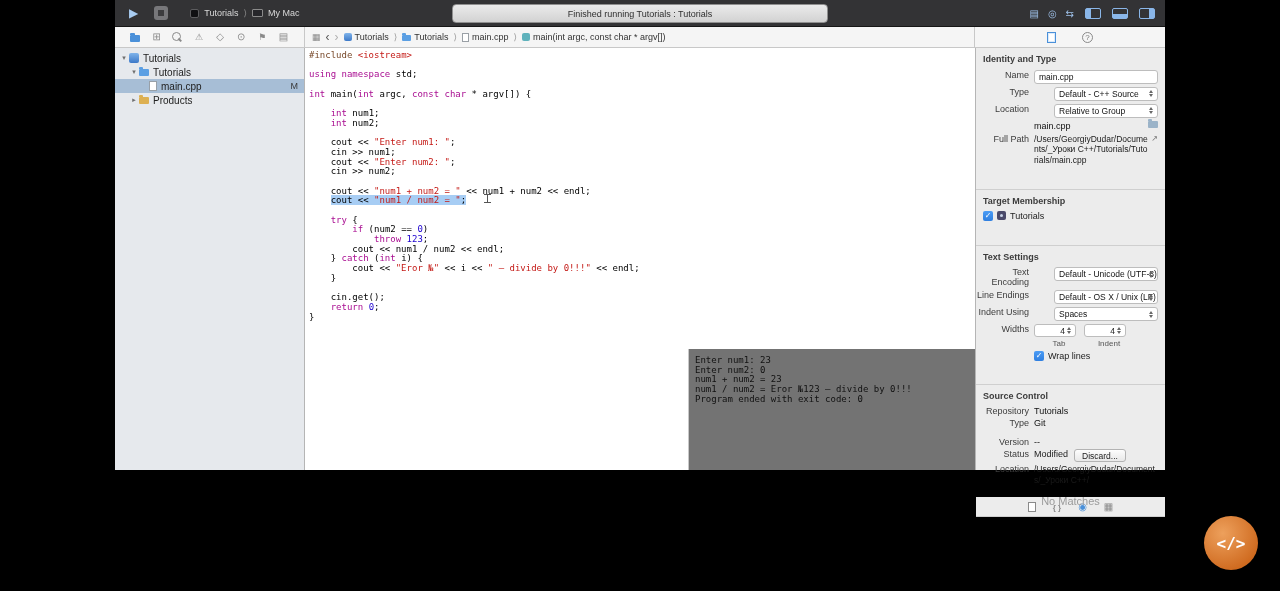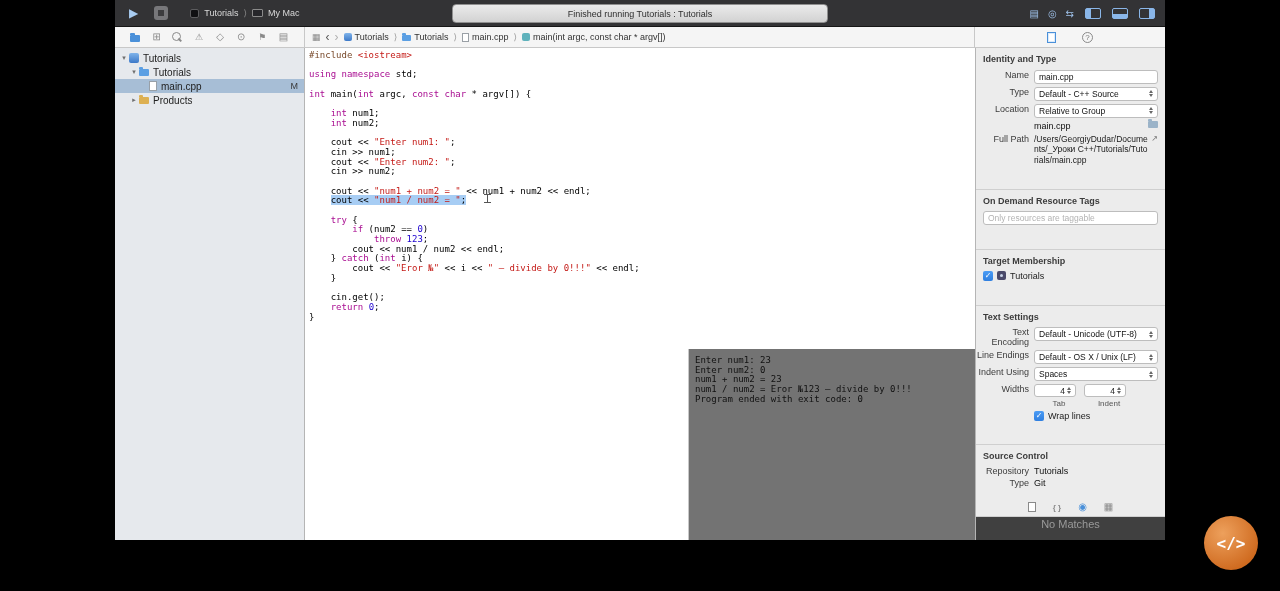--- a/index.html
+++ b/index.html
@@ -1,20 +1,20 @@
 <!DOCTYPE html>
 <html><head>
 <meta charset="utf-8">
 <style>
   * { margin:0; padding:0; box-sizing:border-box; }
   html,body { width:1280px; height:591px; }
   body { background:#000; position:relative; overflow:hidden;
          font-family:"Liberation Sans", sans-serif; }
 
-  .window { position:absolute; left:115px; top:0; width:1050px; height:540px; background:#fff;border-radius:22px; }
+  .window { position:absolute; left:115px; top:0; width:1050px; height:470px; background:#fff;border-radius:22px; }
 
   
   .toolbar { position:absolute; top:0; left:0; right:0; height:27px; background:#333335;
              border-bottom:1px solid #161616; display:flex; align-items:center; }
   .play-btn { margin-left:14px; color:#a9cdf2; font-size:12px; line-height:1; cursor:default; }
   .play-btn::before { content:"▶"; }
   .stop-btn { width:14px; height:14px; background:#77777a; border-radius:3px; margin-left:16px; position:relative; }
   .stop-btn::after { content:""; position:absolute; inset:4px; background:#3c3c3e; }
   .scheme { display:flex; align-items:center; gap:5px; margin-left:22px; color:#d8d8d8; font-size:9px; }
   .scheme-chip-icon { width:9px; height:9px; background:#101012; border:1px solid #5c5c5e; border-radius:2px; }
@@ -132,21 +132,21 @@
   .section { border-bottom:1px solid #cfcfcf; padding:4px 0 22px; }
   .section-title { font-weight:bold; color:#3c3c3c; padding:2px 7px 4px; font-size:9px; }
   .irow { display:flex; align-items:flex-start; padding:1.5px 7px 1.5px 0; }
   .irow.top { align-items:flex-start; }
   .ilabel { width:58px; flex:none; text-align:right; padding-right:5px; color:#3c3c3c; }
   .ifield { flex:1; background:#fff; border:1px solid #bdbdbd; border-radius:3px; height:14px;
             display:flex; align-items:center; padding:0 4px; position:relative; font-size:8.5px;
             font-family:"Liberation Sans", sans-serif; color:#111; }
   input.ifield { outline:none; }
   input.ifield::placeholder { color:#b3b3b3; }
-  .dropdown { padding-right:11px; white-space:nowrap; overflow:hidden; }
+  .dropdown { padding-right:11px; white-space:nowrap; overflow:hidden;margin-left:20px; }
   .dd-arrows { position:absolute; right:2px; top:0; bottom:0; width:8px; display:flex; flex-direction:column;
                justify-content:center; align-items:center; gap:1px; }
   .dd-arrows::before { content:""; border-left:2.5px solid transparent; border-right:2.5px solid transparent; border-bottom:3px solid #666; }
   .dd-arrows::after  { content:""; border-left:2.5px solid transparent; border-right:2.5px solid transparent; border-top:3px solid #666; }
   .ipath { flex:1; word-break:break-all; line-height:10.5px; font-size:8.5px; color:#1a1a1a; }
   .path-arrow { color:#777; font-size:8px; margin-left:2px; }
   .path-arrow::before { content:"↗"; }
   .itext { flex:1; color:#111; }
   .folder-mini { width:10px; height:7px; background:#9bb3c8; border-radius:1px; position:relative; margin-left:auto; }
   .folder-mini::before { content:""; position:absolute; top:-2px; left:0; width:4px; height:2px; background:#9bb3c8; border-radius:1px 1px 0 0; }
@@ -323,26 +323,20 @@
             <span class="itext">main.cpp</span>
             <span class="folder-mini"></span>
           </div>
           <div class="irow top">
             <span class="ilabel">Full Path</span>
             <span class="ipath">/Users/GeorgiyDudar/Documents/_Уроки C++/Tutorials/Tutorials/main.cpp</span>
             <span class="path-arrow"></span>
           </div>
         </div>
 
-        <div class="section">
-          <div class="section-title">On Demand Resource Tags</div>
-          <div class="irow" style="padding-left:7px;">
-            <input class="ifield" placeholder="Only resources are taggable" style="">
-          </div>
-        </div>
 
         <div class="section" style="min-height:54px;">
           <div class="section-title">Target Membership</div>
           <div class="irow" style="padding-left:7px;">
             <span class="checkbox"></span>
             <span class="target-icon"></span>
             <span>Tutorials</span>
           </div>
         </div>
 

